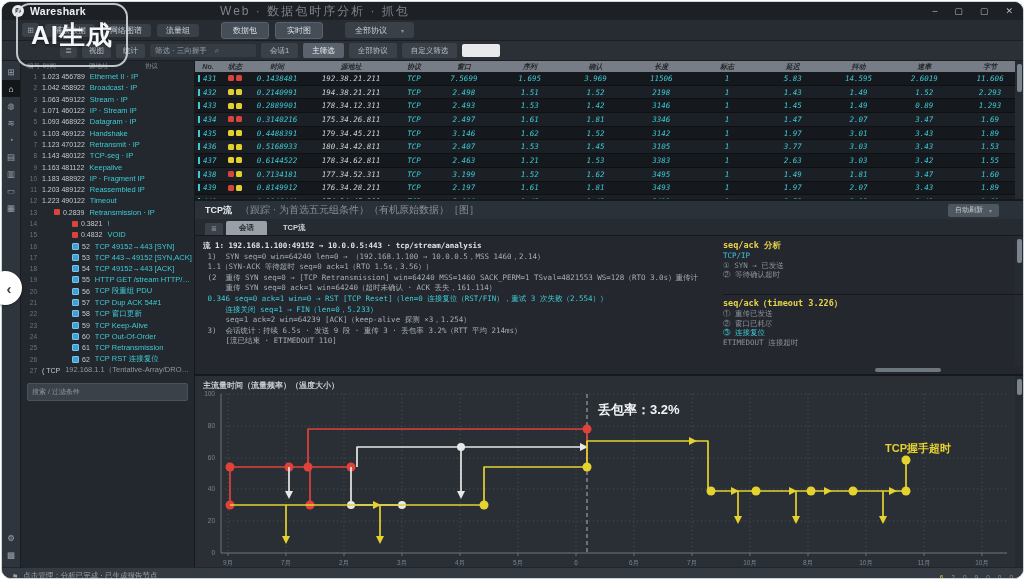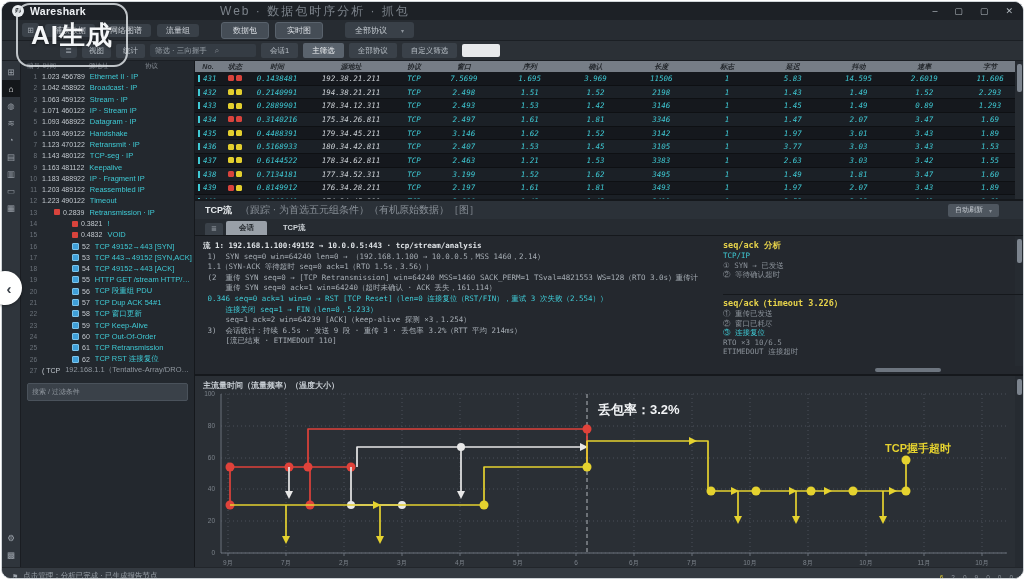--- a/index.html
+++ b/index.html
@@ -617,21 +617,20 @@
                 <div class="atitle">seq/ack 分析</div>
                 <div class="aln cyan">TCP/IP</div>
                 <div class="aln gray">①  SYN → 已发送</div>
                 <div class="aln gray">②  等待确认超时</div>
               </div>
               <div class="anno b2" style="top: 58px;">
                 <div class="atitle">seq/ack（timeout 3.226）</div>
                 <div class="aln gray">①  重传已发送</div>
                 <div class="aln gray">②  窗口已耗尽</div>
                 <div class="aln cyan">③  连接复位</div>
-                <div class="aln gray">RTO ×3  10/6.5</div>
                 <div class="aln gray">ETIMEDOUT 连接超时</div>
               </div>
             </div>
         </div>
 
         <div class="chart">
           <div class="chart-title">主流量时间（流量频率）（温度大小）</div>
           <svg id="flow-svg" width="825" height="197" viewBox="0 0 825 197">
               <line x1="26" x2="812" y1="18" y2="18" stroke="#4a515a" stroke-width="1" stroke-dasharray="1 3"></line>
               <text x="20" y="20" fill="#7b828a" font-size="6.5" text-anchor="end" font-family="Liberation Sans, sans-serif">100</text>

